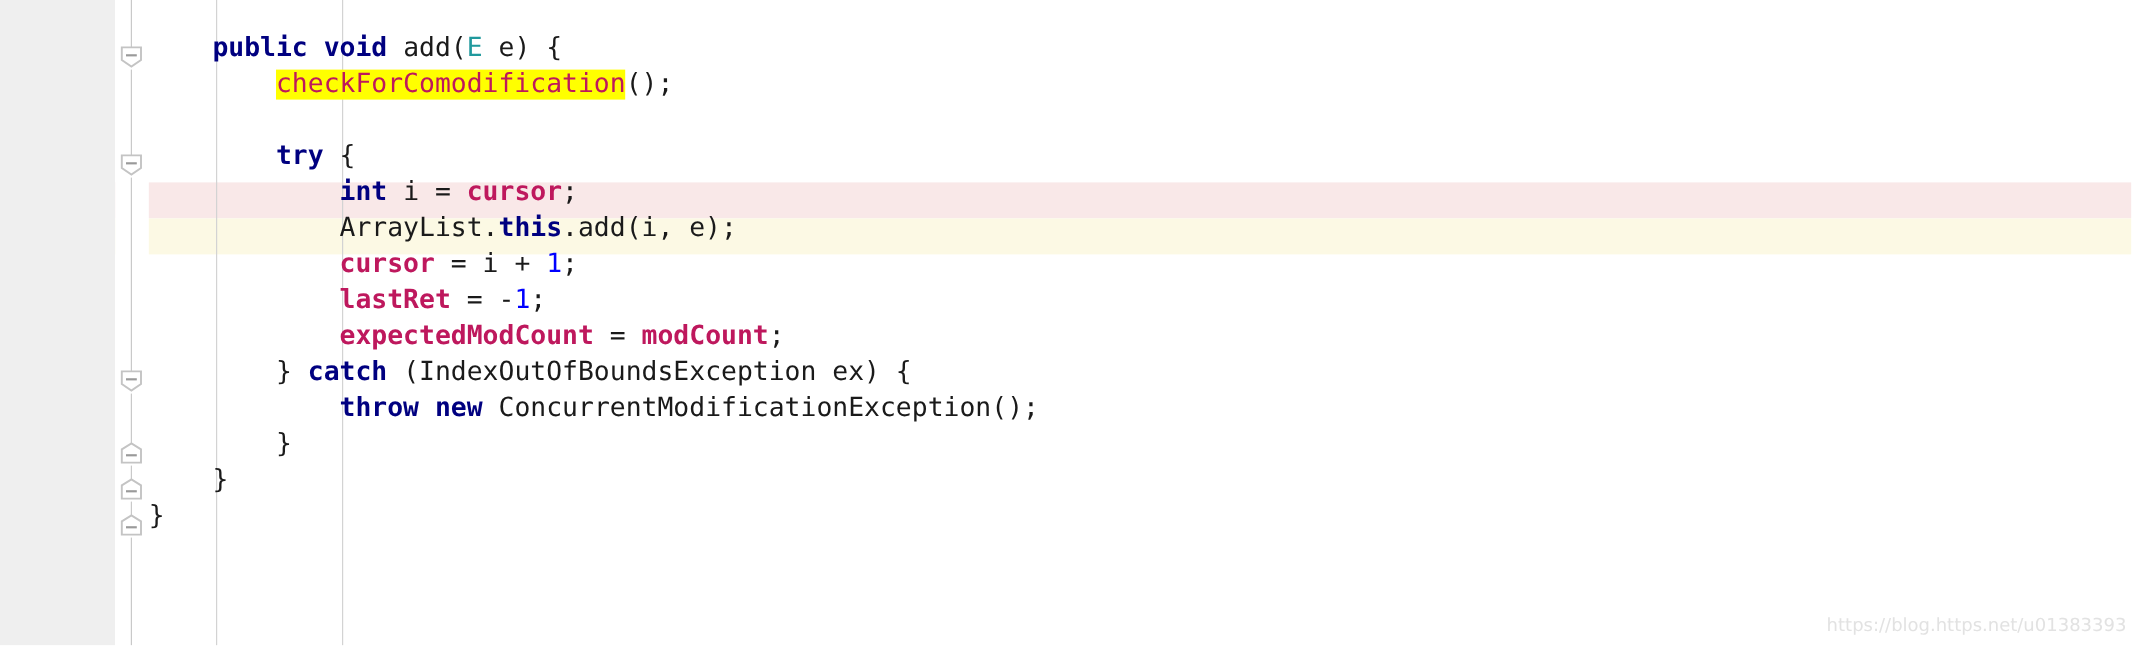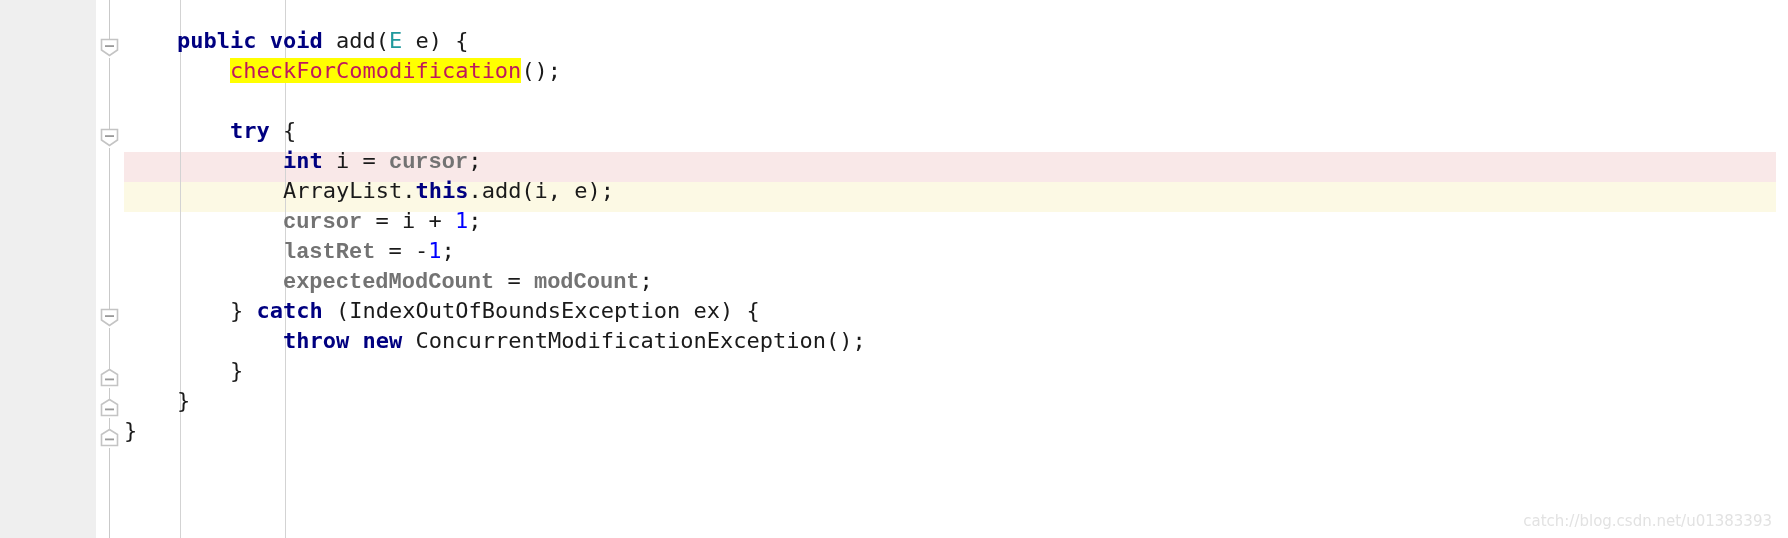--- a/index.html
+++ b/index.html
@@ -120,21 +120,21 @@
     font-family: "DejaVu Sans Mono", monospace;
     font-size: 22px;
     line-height: 30px;
     color: #1a1a1a;
     white-space: pre;
     z-index: 3;
   }
   .code .ln { display: block; height: 30px; }
 
   .kw      { color: #000080; font-weight: bold; }
-  .fld     { color: #737373; font-weight: bold; font-family: Liberation Mono, monospace; }
+  .fld     { color: #be185d; font-weight: bold; }
   .typ     { color: #20999d; }
   .num     { color: #0000ff; }
   .plain   { color: #1a1a1a; }
   .mark    { background: #ffff00; color: #be185d; }
 
   
   .watermark {
     position: absolute;
     right: 4px;
     bottom: 8px;
@@ -219,16 +219,16 @@
     <div class="fold-marker" style="top:428px">
       <svg width="19" height="19" viewBox="0 0 19 19">
         <path d="M9.5 1.5 L17.5 6.5 V17.5 H1.5 V6.5 Z" fill="#ffffff" stroke="#c4c4c4" stroke-width="1.6"></path>
         <rect x="5" y="10.5" width="9" height="1.8" fill="#9a9a9a"></rect>
       </svg>
     </div>
   </div>
 
   <div class="code" id="code-body"><span class="ln"><span class="plain">    </span><span class="kw">public</span><span class="plain"> </span><span class="kw">void</span><span class="plain"> add(</span><span class="typ">E</span><span class="plain"> e) {</span></span><span class="ln"><span class="plain">        </span><span class="mark">checkForComodification</span><span class="plain">();</span></span><span class="ln">&nbsp;</span><span class="ln"><span class="plain">        </span><span class="kw">try</span><span class="plain"> {</span></span><span class="ln"><span class="plain">            </span><span class="kw">int</span><span class="plain"> i = </span><span class="fld">cursor</span><span class="plain">;</span></span><span class="ln"><span class="plain">            </span><span class="plain">ArrayList.</span><span class="kw">this</span><span class="plain">.add(i, e);</span></span><span class="ln"><span class="plain">            </span><span class="fld">cursor</span><span class="plain"> = i + </span><span class="num">1</span><span class="plain">;</span></span><span class="ln"><span class="plain">            </span><span class="fld">lastRet</span><span class="plain"> = -</span><span class="num">1</span><span class="plain">;</span></span><span class="ln"><span class="plain">            </span><span class="fld">expectedModCount</span><span class="plain"> = </span><span class="fld">modCount</span><span class="plain">;</span></span><span class="ln"><span class="plain">        </span><span class="plain">} </span><span class="kw">catch</span><span class="plain"> (IndexOutOfBoundsException ex) {</span></span><span class="ln"><span class="plain">            </span><span class="kw">throw</span><span class="plain"> </span><span class="kw">new</span><span class="plain"> ConcurrentModificationException();</span></span><span class="ln"><span class="plain">        </span><span class="plain">}</span></span><span class="ln"><span class="plain">    </span><span class="plain">}</span></span><span class="ln"><span class="plain">}</span></span></div>
 
-  <div class="watermark">catch://blog.csdn.net/u01383393</div>
+  <div class="watermark">https://blog.https.net/u01383393</div>
 
   <div class="right-edge"></div>
 </div>
 
 </body></html>

